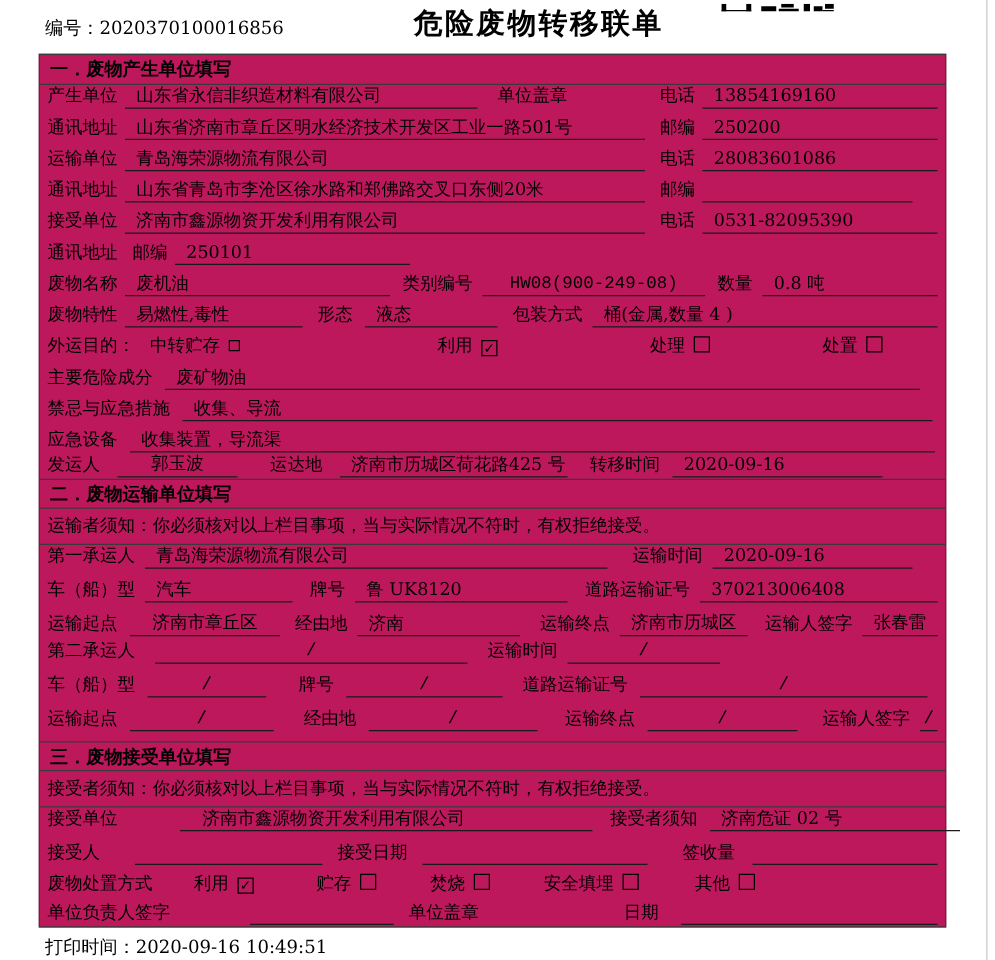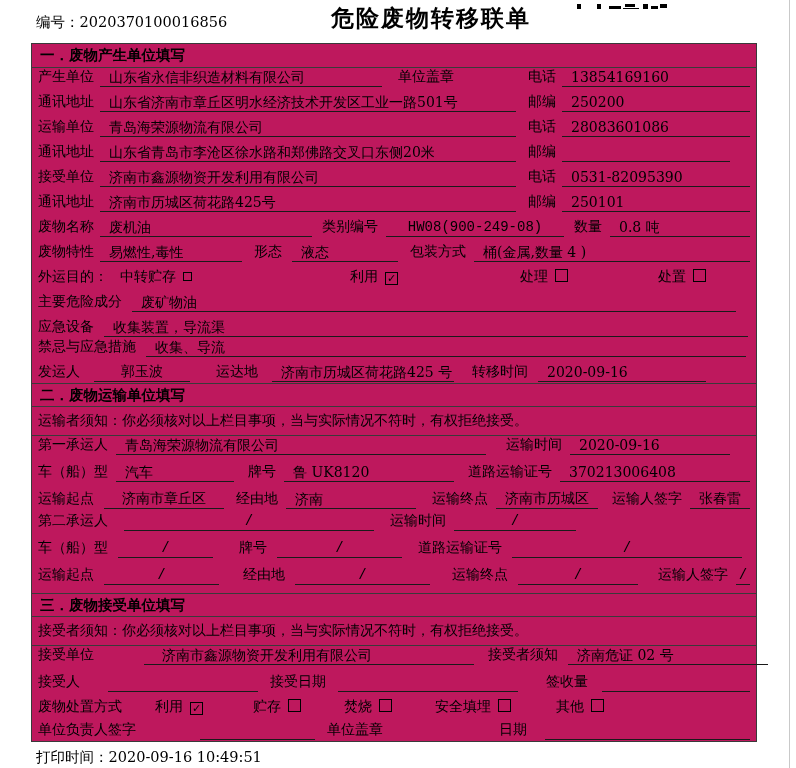--- a/index.html
+++ b/index.html
@@ -95,21 +95,20 @@
 
   <div class="r h25">
     <span class="lbl">接受单位</span>
     <span class="u fx" style="margin-left:6px">济南市鑫源物资开发利用有限公司</span>
     <span class="lbl" style="margin-left:12px">电话</span>
     <span class="u" style="width:188px;margin-left:6px">0531-82095390</span>
   </div>
 
   <div class="r h25">
     <span class="lbl">通讯地址</span>
-    <span class="u fx" style="margin-left:6px">济南市历城区荷花路425号</span>
     <span class="lbl" style="margin-left:12px">邮编</span>
     <span class="u" style="width:188px;margin-left:6px">250101</span>
   </div>
 
   <div class="r h25">
     <span class="lbl">废物名称</span>
     <span class="u" style="width:212px;margin-left:6px">废机油</span>
     <span class="lbl" style="margin-left:10px">类别编号</span>
     <span class="u c" style="width:178px;margin-left:8px">HW08(900-249-08)</span>
     <span class="lbl" style="margin-left:10px">数量</span>
@@ -131,28 +130,28 @@
     <span class="opt" style="margin-left:158px"><span>利用</span><span class="cb"><span>✓</span></span></span>
     <span class="opt" style="margin-left:122px"><span>处理</span><span class="cb"><span></span></span></span>
     <span class="opt" style="margin-left:90px"><span>处置</span><span class="cb"><span></span></span></span>
   </div>
 
   <div class="r h25">
     <span class="lbl">主要危险成分</span>
     <span class="u fx" style="margin-left:10px;margin-right:14px">废矿物油</span>
   </div>
 
+  <div class="r h25">
+    <span class="lbl">禁忌与应急措施</span>
+    <span class="u fx" style="margin-left:10px;margin-right:4px">收集、导流</span>
+  </div>
+
   <div class="r h20">
     <span class="lbl">应急设备</span>
     <span class="u fx" style="margin-left:10px;margin-right:2px">收集装置，导流渠</span>
-  </div>
-
-  <div class="r h25">
-    <span class="lbl">禁忌与应急措施</span>
-    <span class="u fx" style="margin-left:10px;margin-right:4px">收集、导流</span>
   </div>
 
   <div class="r h20">
     <span class="lbl">发运人</span>
     <span class="u c" style="width:96px;margin-left:14px">郭玉波</span>
     <span class="lbl" style="margin-left:26px">运达地</span>
     <span class="u" style="width:182px;margin-left:14px">济南市历城区荷花路425 号</span>
     <span class="lbl" style="margin-left:18px">转移时间</span>
     <span class="u" style="width:168px;margin-left:10px">2020-09-16</span>
     <span class="sp"></span>

